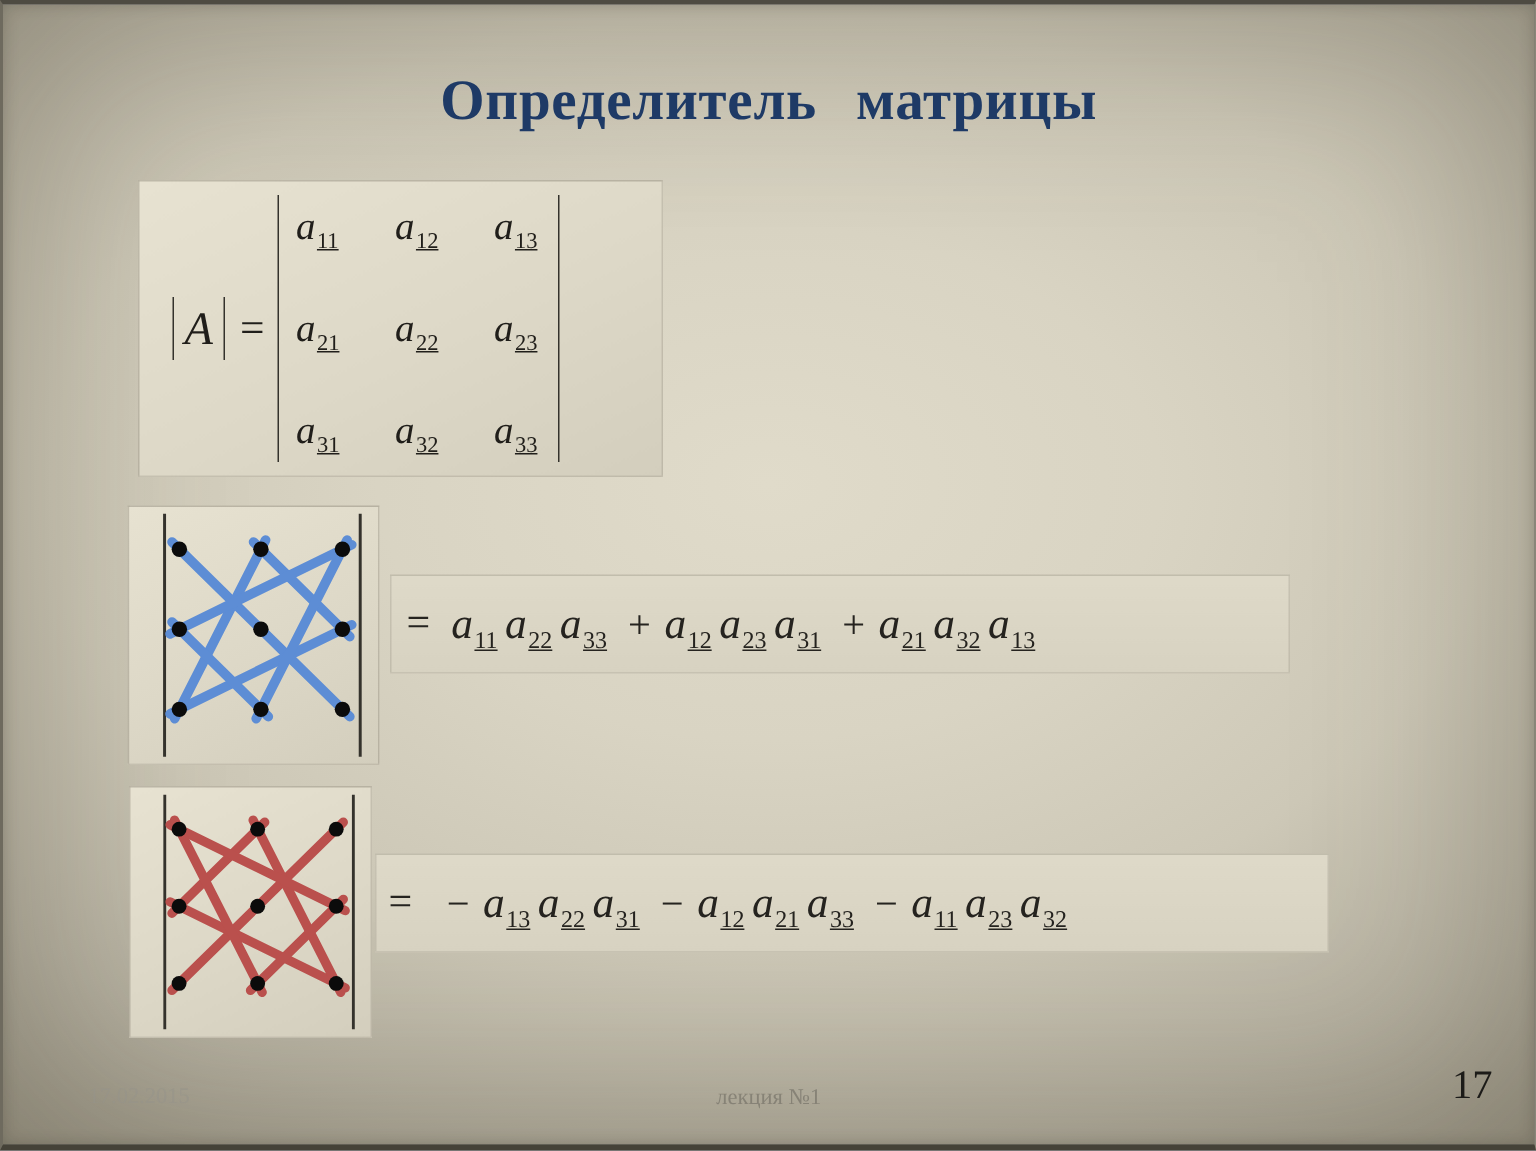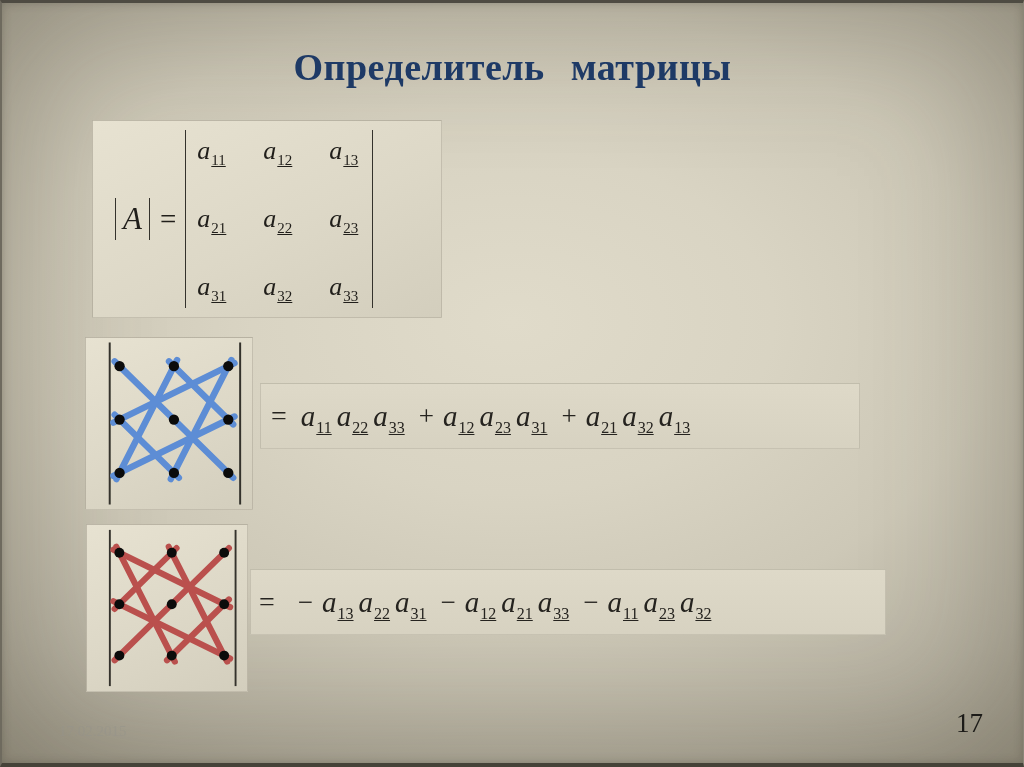--- a/index.html
+++ b/index.html
@@ -79,21 +79,21 @@
   
   .footer-date{
     position:absolute;left:57px;top:720px;
     font-size:15px;color:rgba(150,148,138,.55);
   }
   .footer-center{
     position:absolute;left:0;right:0;top:721px;text-align:center;
     font-size:15px;color:rgba(125,121,110,.80);
   }
   .page-number{
-    position:absolute;right:40px;top:705px;
+    position:absolute;right:28px;top:705px;
     font-size:27px;color:#1c1b18;
   }
 </style>
 </head>
 <body>
 
 <div class="slide">
 
   <div class="title" style="color: rgb(30, 58, 102);">Определитель матрицы</div>
 
@@ -194,15 +194,16 @@
       </span>
       <span class="sign">−</span>
       <span class="term">
         <span class="fac"><i>a</i><sub>11</sub></span>
         <span class="fac"><i>a</i><sub>23</sub></span>
         <span class="fac"><i>a</i><sub>32</sub></span>
       </span>
     </div>
 
   <div class="footer-date">17.02.2015</div>
+  <div class="footer-center">лекция №1</div>
   <div class="page-number">17</div>
 
 </div>
 
 </body></html>

